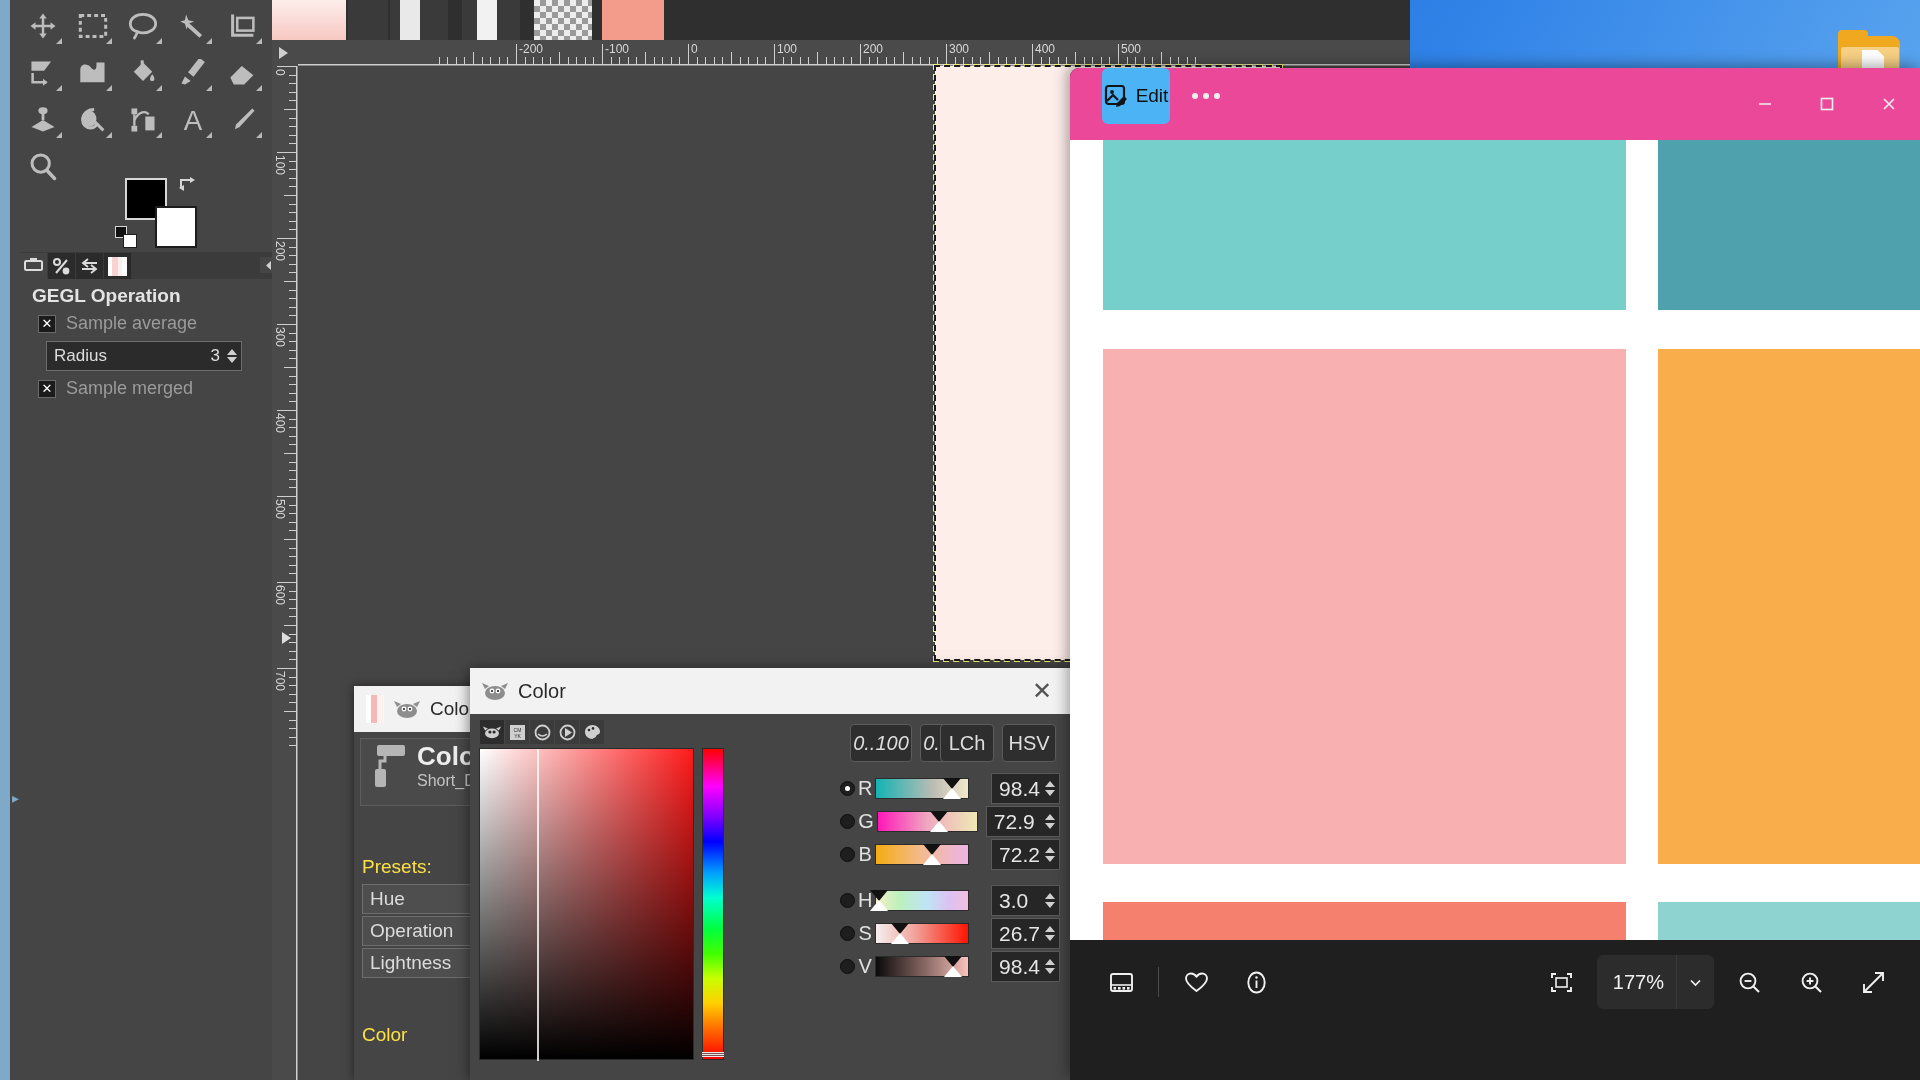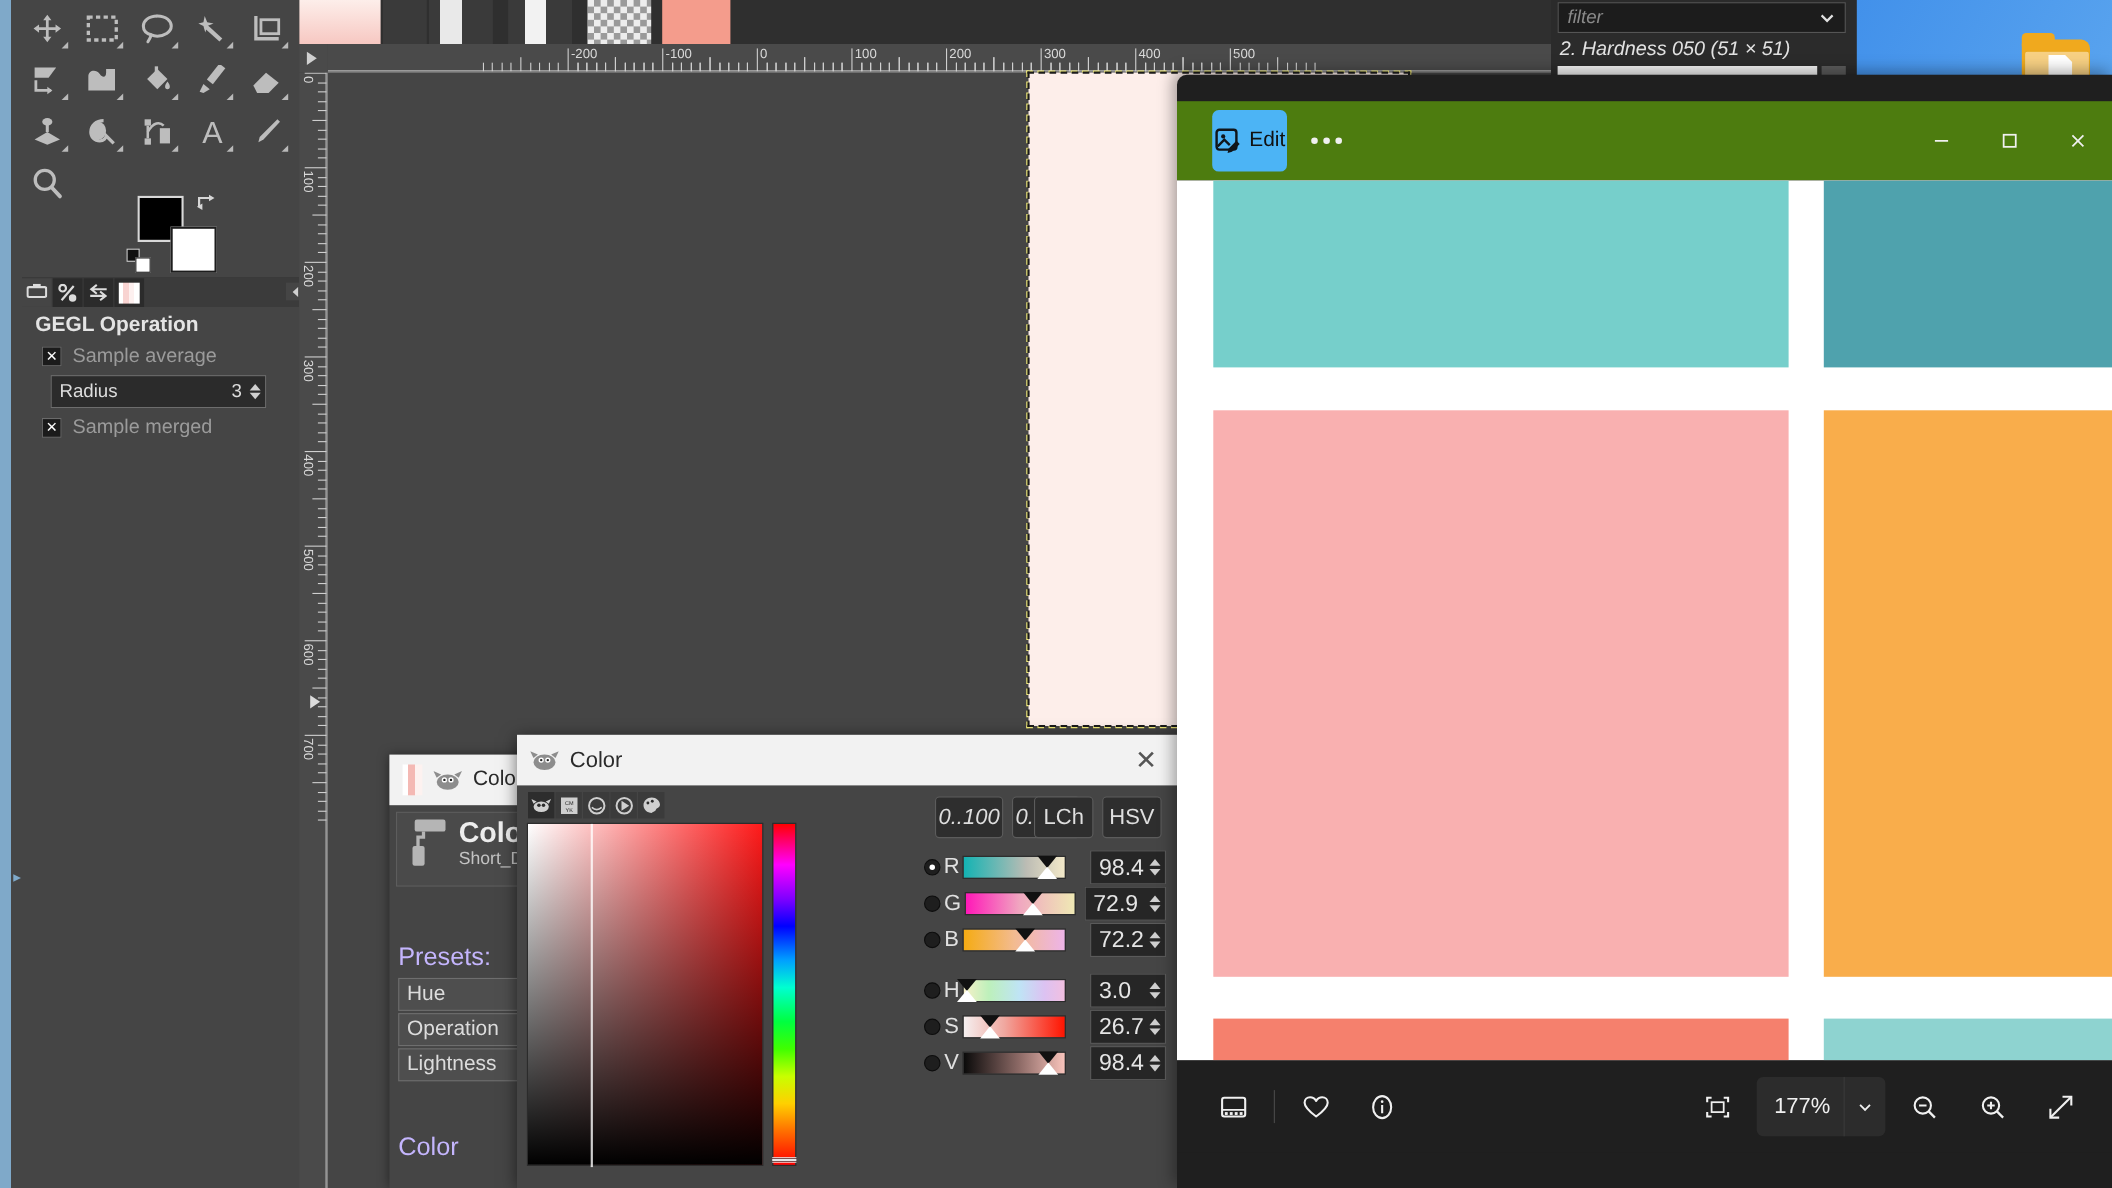--- a/index.html
+++ b/index.html
@@ -176,21 +176,21 @@
   }
   .cz-gradicon { width:18px;height:28px; background:linear-gradient(90deg,#fff 0 28%, #f4b9b4 28% 62%, #fdf2f0 62% 100%); }
   .cz-title-text { font-size:19px; color:#2a2a2a; font-family:"Liberation Sans",sans-serif; }
   .colorize-head {
     height:68px; background:#4a4a4a; border:1px solid #5d5d5d; margin:6px; padding:4px 0 0 10px;
     display:flex; align-items:flex-start; gap:10px;
   }
   .cz-h1 { font-size:26px; font-weight:bold; color:#ededed; font-family:"Liberation Sans",sans-serif; line-height:1; }
   .cz-sub { font-size:16px; color:#c3c3c3; font-family:"Liberation Sans",sans-serif; margin-top:3px; }
   .cz-row { display:flex; align-items:center; padding:4px 8px; }
-  .cz-lbl { color:#c4b5fd; font-size:23px; font-family:"Liberation Sans",sans-serif; width:110px;margin-top:40px; }
+  .cz-lbl { color:#fde047; font-size:19px; font-family:"Liberation Sans",sans-serif; width:110px;margin-top:40px; }
   .cz-field { flex:1; height:30px; background:#4e4e4e; border:1px solid #6e6e6e; }
   .cz-slider { margin:2px 8px; height:30px; background:#4e4e4e; border:1px solid #6e6e6e;
                display:flex; align-items:center; padding-left:7px; color:#dcdcdc; font-size:19px;
                font-family:"Liberation Sans",sans-serif;}
   .cz-colorsw { width:56px; height:32px; background:#f3aaa5; border:2px solid #1c1c1c; }
   .cz-blend { display:flex; align-items:center; gap:9px; padding:8px 0 0 10px; }
   .cz-expander { width:18px;height:18px;background:#141414;border-radius:2px;
                  display:flex;align-items:center;justify-content:center;color:#fff;font-size:12px;}
 
   
@@ -258,21 +258,21 @@
                 font-family:"Liberation Sans",sans-serif;}
   .html-btn { width:38px;height:36px; background:#3b3b3b;border:1px solid #5e5e5e;border-radius:4px;
               display:flex;align-items:center;justify-content:center;cursor:pointer;}
 
   
   .photos {
     position:absolute; left:1070px; top:68px; width:850px; height:1012px;
     background:#1f1f1f; border-radius:9px 0 0 0; overflow:hidden;
     box-shadow: -3px -3px 14px rgba(0,0,0,.35);
   }
-  .ph-titlebar { position:relative; height:72px; background:#4d7c0f; display:flex; align-items:center;margin-top:24px; }
+  .ph-titlebar { position:relative; height:72px; background:#ec4899; display:flex; align-items:flex-start; }
   .ph-edit {
     margin-left:32px; width:68px; height:56px; background:#4cb4f5; border-radius:6px;
     display:flex; align-items:center; justify-content:center; gap:7px; cursor:pointer;
   }
   .ph-edit-text { color:#111; font-size:19px; font-family:"Liberation Sans",sans-serif;}
   .ph-dots { width:52px; height:56px; display:flex; align-items:center; justify-content:center;
              gap:5px; cursor:pointer; margin-left:10px;}
   .ph-dots i { width:6px;height:6px;border-radius:50%;background:#f0f0f0;display:block;}
   .ph-title { position:absolute; left:0; right:0; text-align:center; color:#efefef; font-size:21px;
               pointer-events:none; font-family:"Liberation Sans",sans-serif;}
@@ -311,31 +311,20 @@
   <div class="desktop">
     <div class="desktop-swoosh"></div>
     <div class="desktop-folder">
       <div class="folder-tab"></div>
       <div class="folder-back"></div>
       <div class="folder-front"></div>
       <div class="folder-doc"></div>
     </div>
   </div>
 
-  <div class="brushdock">
-    <div class="bd-filter">
-      <span>filter</span>
-      <svg width="16" height="16" viewBox="0 0 16 16">
-        <path d="M3 6 L8 11 L13 6" stroke="#e0e0e0" stroke-width="2" fill="none"></path>
-      </svg>
-    </div>
-    <div class="bd-name">2. Hardness 050 (51 × 51)</div>
-    <div class="bd-preview"></div>
-    <div class="bd-scroll"></div>
-  </div>
 
   <div class="gimp">
     <div class="gimp-leftstrip"></div>
 
     <div class="toolbox">
       <div class="tool-grid">
         <div class="tool">
           <svg width="30" height="30" viewBox="0 0 24 24">
             <path d="M12 2 L15 6 H13 V11 H18 V9 L22 12 L18 15 V13 H13 V18 H15 L12 22 L9 18 H11 V13 H6 V15 L2 12 L6 9 V11 H11 V6 H9 Z" fill="#bdbdbd"></path>
           </svg>

